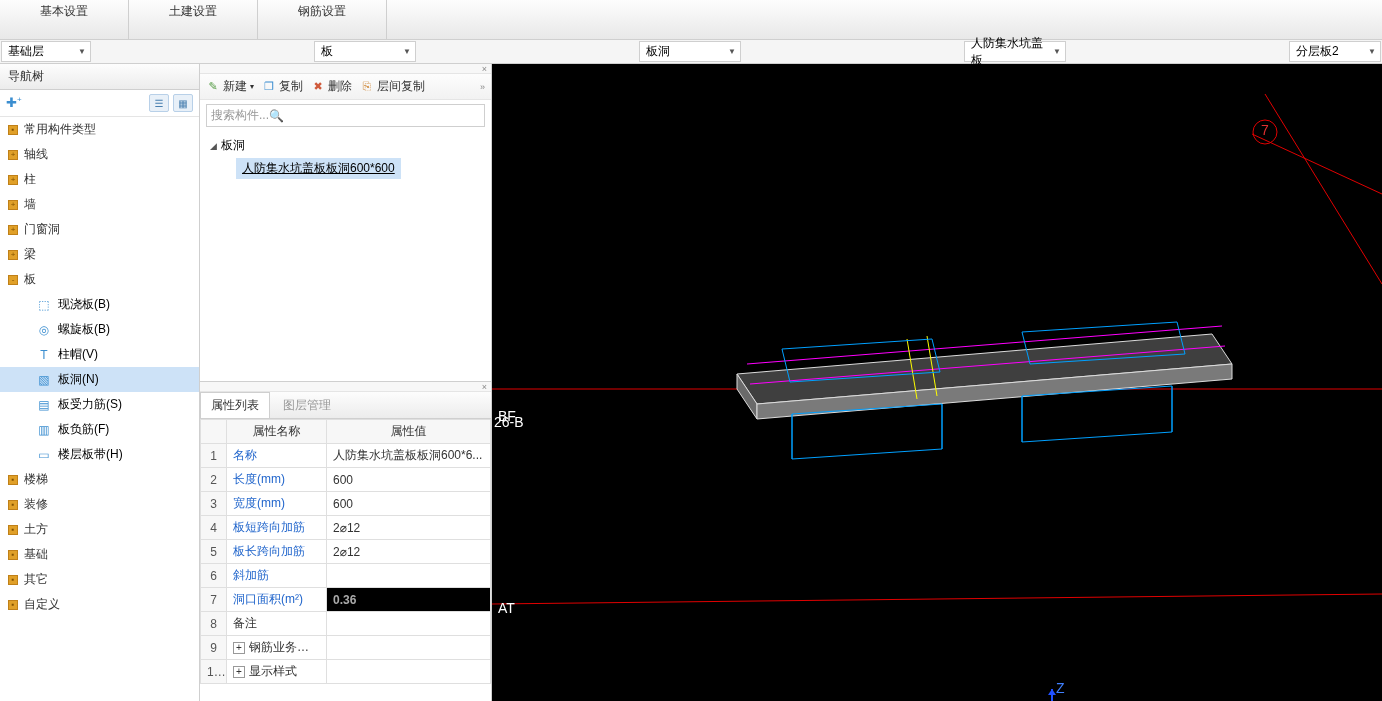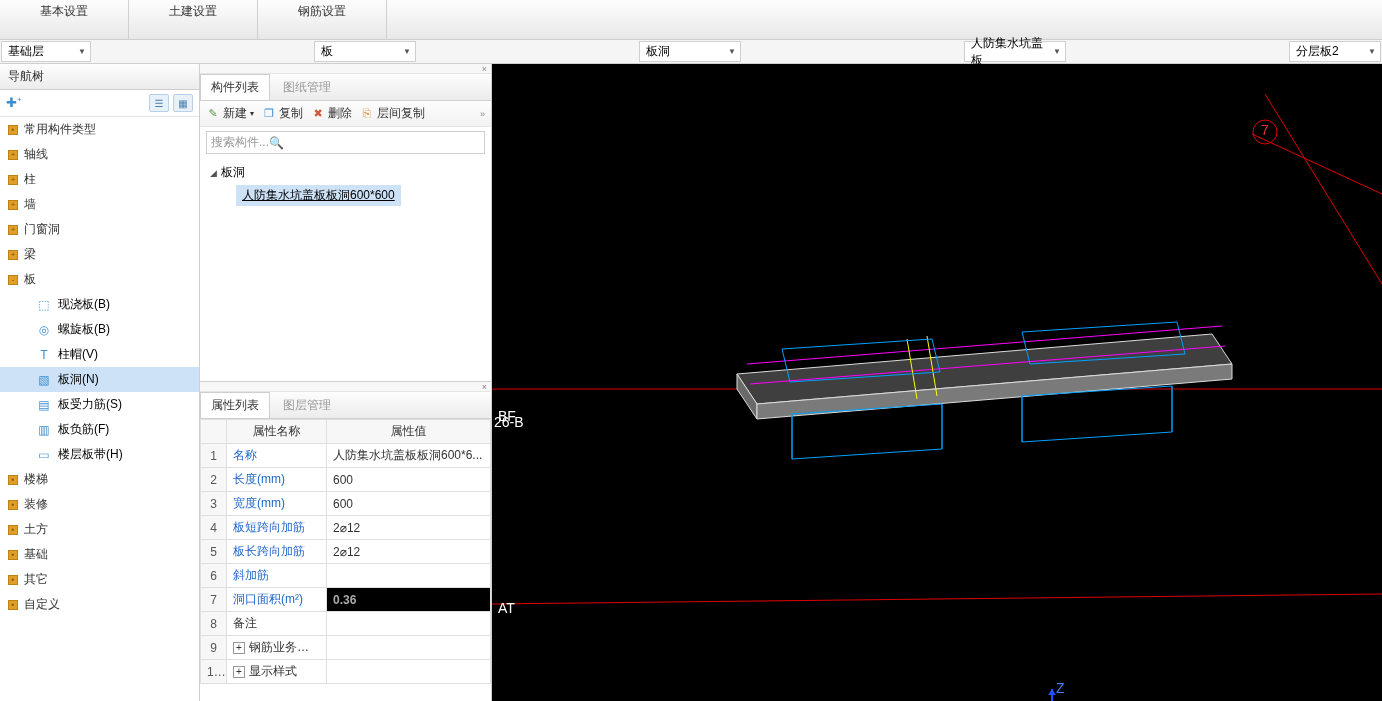--- a/index.html
+++ b/index.html
@@ -184,24 +184,20 @@
       <div class="nav-item">
           <span class="sq">▪</span>
           <span>自定义</span>
         </div>
     </div>
   </div>
 
   <div class="middle">
     <div class="mid-panel top">
       <div class="close-bar">×</div>
-      <div class="inner-tabs">
-        <div class="tab">构件列表</div>
-        <div class="tab inactive">图纸管理</div>
-      </div>
       <div class="toolbar">
         <div class="btn">
             <span class="ic" style="color:#5a9e4a">✎</span>
             <span>新建</span>
             <span class="caret">▾</span>
           </div>
         <div class="btn">
             <span class="ic" style="color:#3b8ed0">❐</span>
             <span>复制</span>
           </div>

